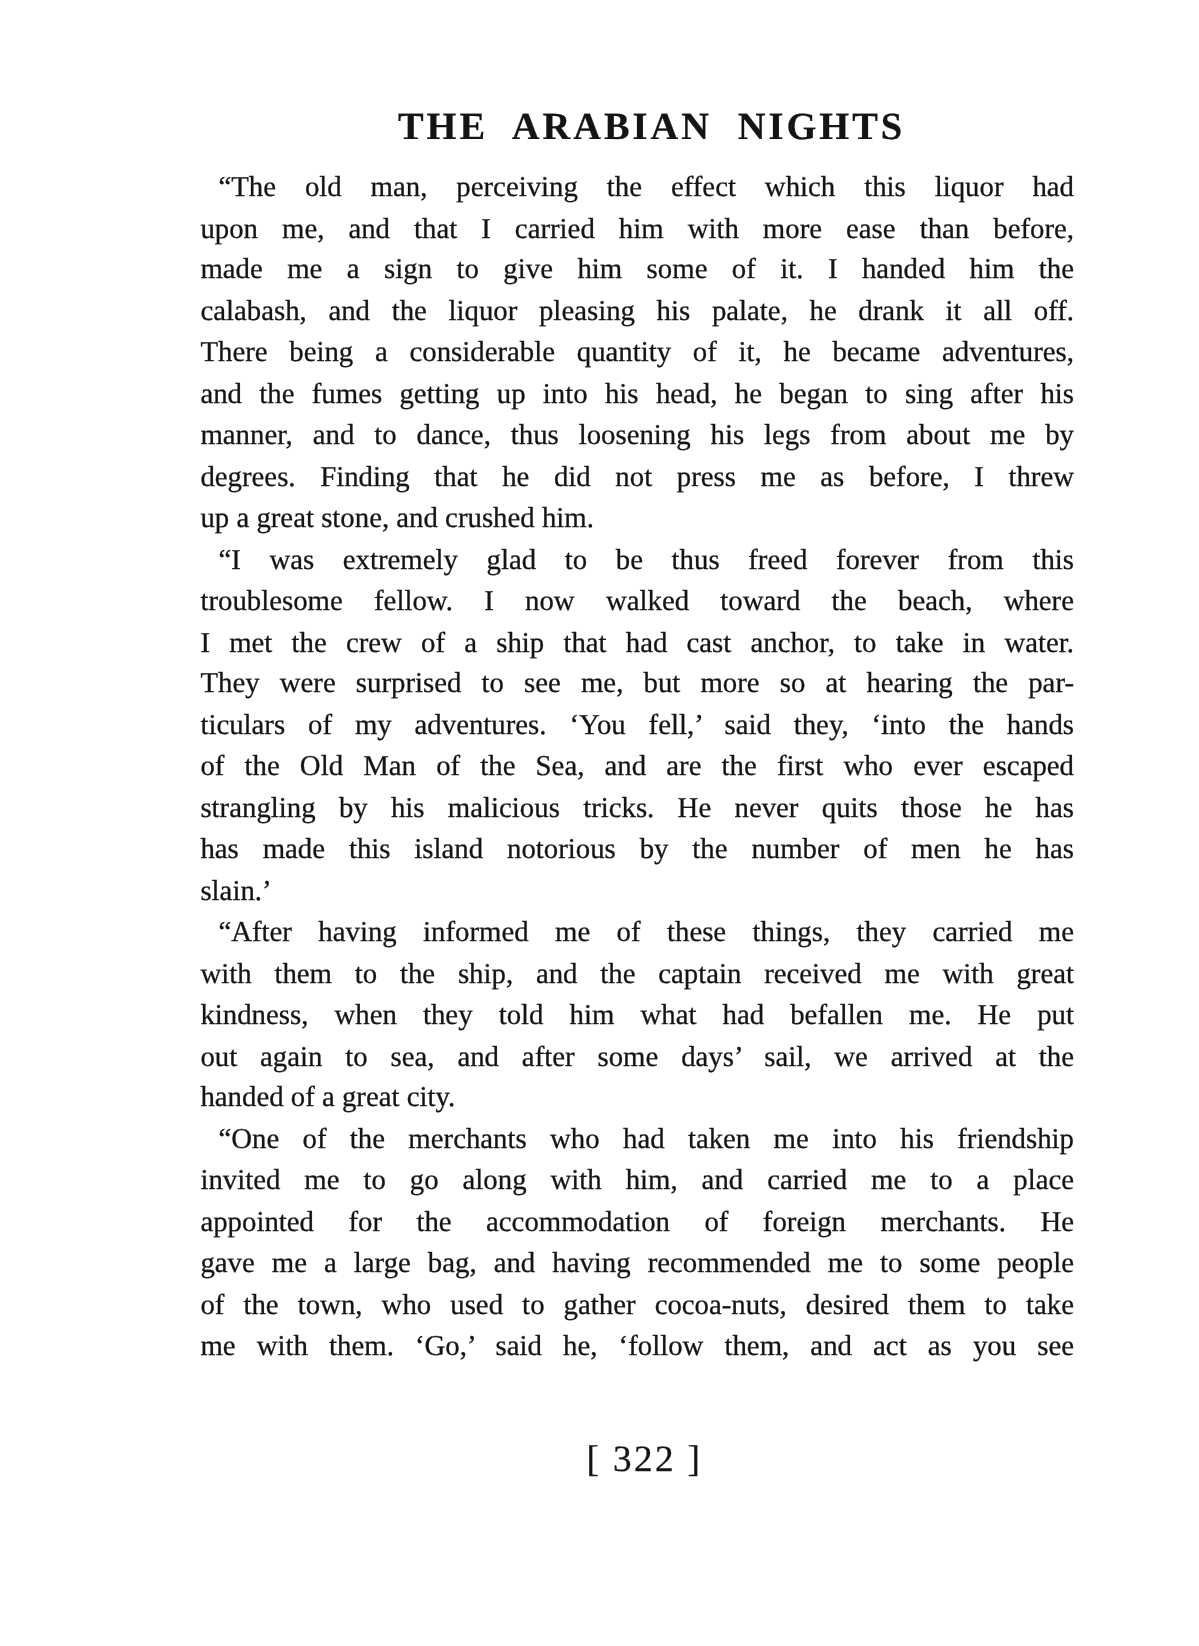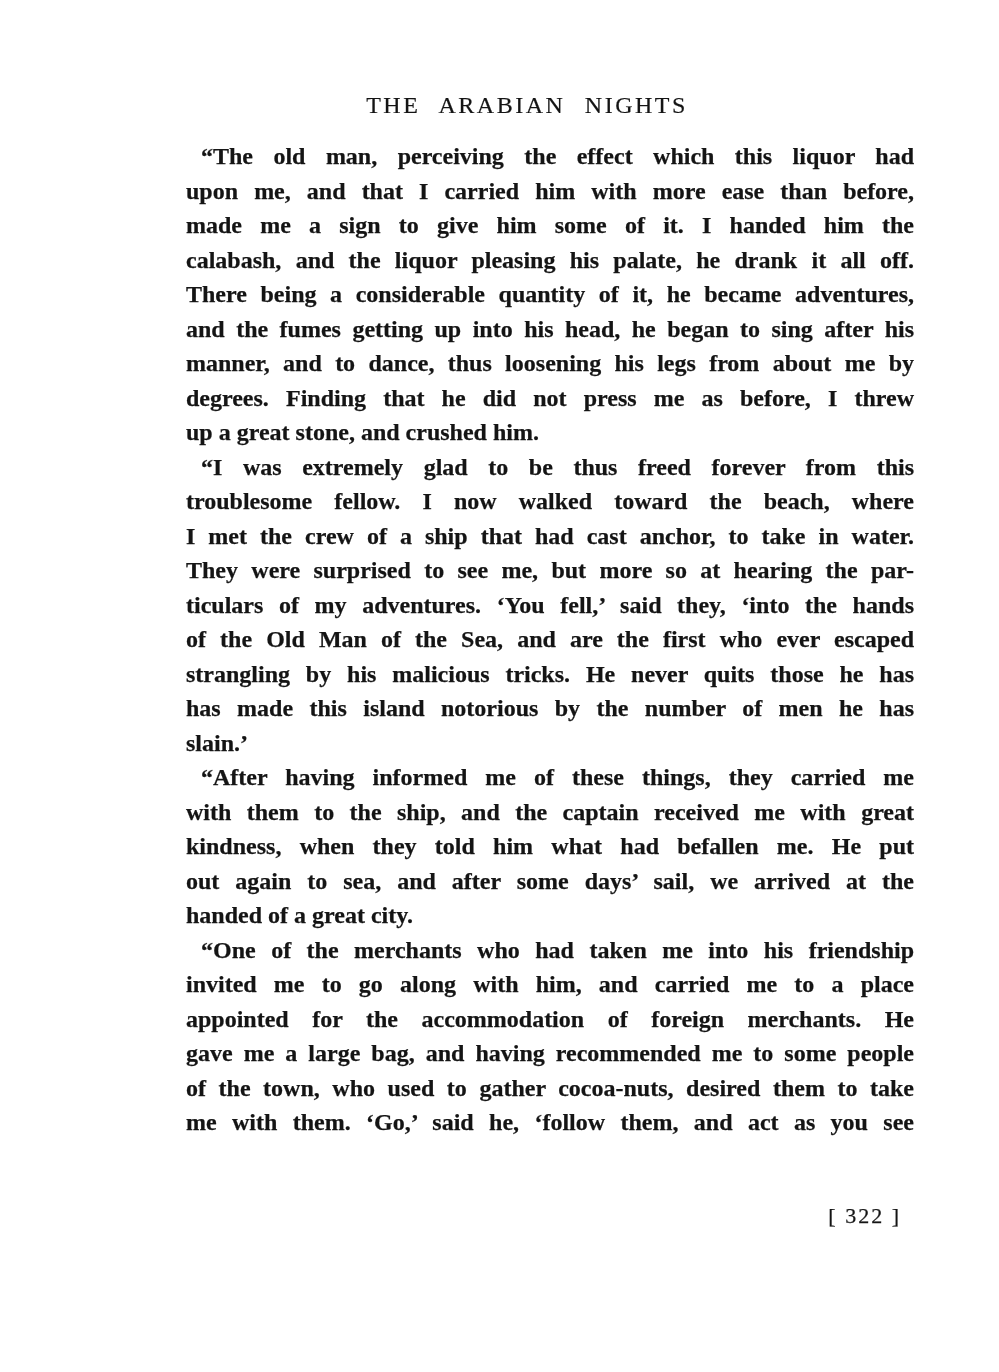--- a/index.html
+++ b/index.html
@@ -12,59 +12,58 @@
     width: 999px;
     height: 1372px;
     background: #ffffff;
     overflow: hidden;
     font-family: "Liberation Serif", "DejaVu Serif", serif;
     color: #141414;
   }
   .running-head {
     position: absolute;
     top: 90px;
-    left: 163px;
+    left: 179px;
     width: 728px;
     margin: 0;
     text-align: center;
-    font-size: 24px;
+    font-size: 32px;
     line-height: 30px;
-    font-weight: normal;
+    font-weight: bold;
     letter-spacing: 2.5px;
     word-spacing: 11px;
     -webkit-text-stroke: 0.2px #1a1a1a;
   }
   .body-text {
     position: absolute;
     top: 139px;
-    left: 186px;
+    left: 167px;
     width: 728px;
-    font-weight: bold;
   }
   .line {
     font-size: 24px;
     line-height: 34.5px;
     text-align: justify;
     text-align-last: justify;
     white-space: normal;
     -webkit-text-stroke: 0.25px #1c1c1c;
   }
   .line.first {
     text-indent: 15px;
   }
   .line.endline {
     text-align-last: left;
   }
   .folio {
     position: absolute;
     top: 1199px;
     left: 173px;
     width: 728px;
-    text-align: right;
-    font-size: 22px;
+    text-align: center;
+    font-size: 31px;
     line-height: 34.5px;
     letter-spacing: 2px;
     -webkit-text-stroke: 0.25px #1c1c1c;
   }
 </style>
 </head>
 <body>
 
 <div class="page">
   <h1 class="running-head">THE ARABIAN NIGHTS</h1>

